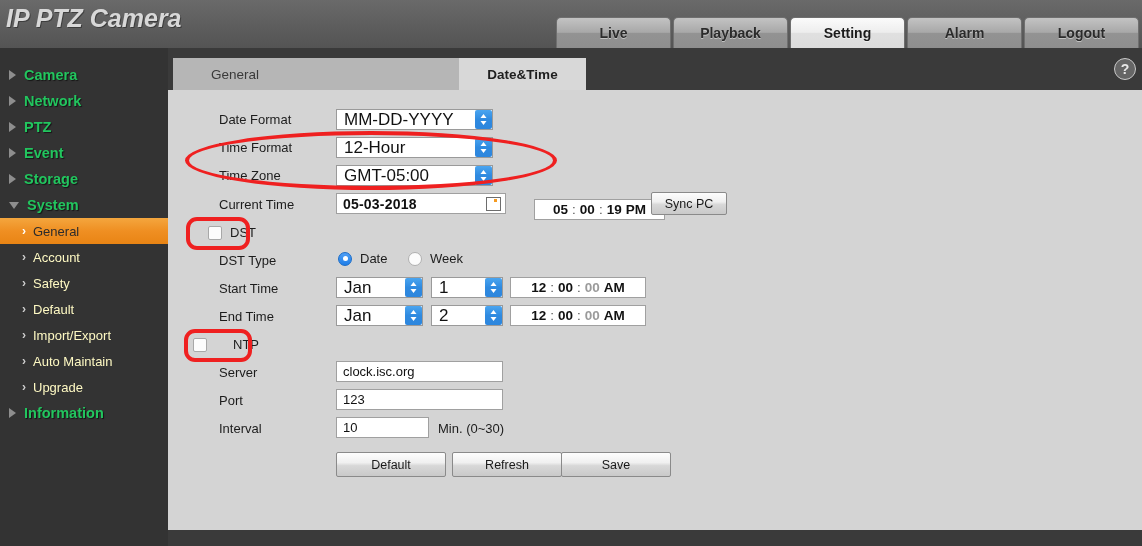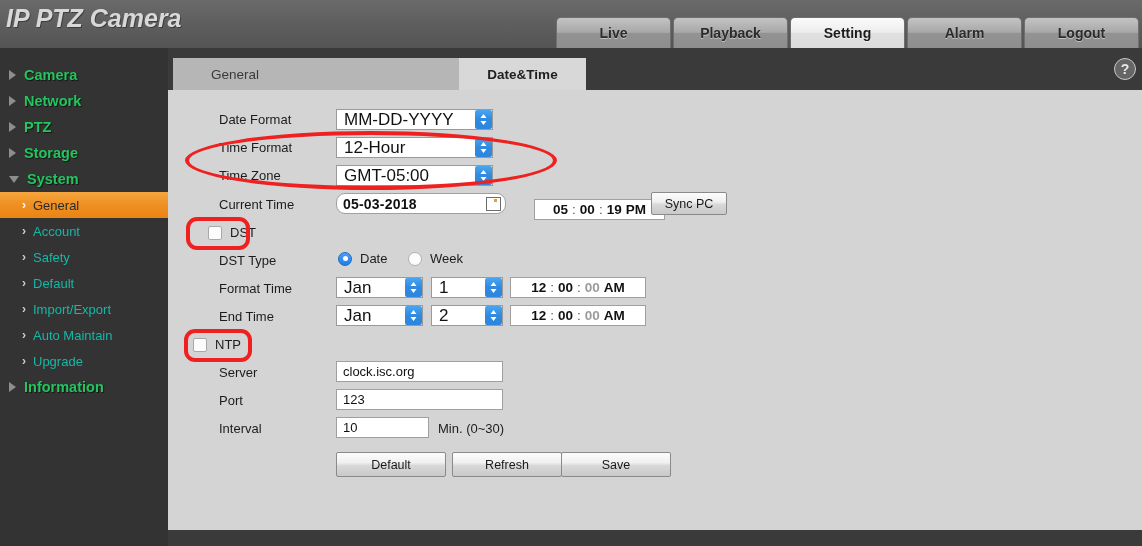--- a/index.html
+++ b/index.html
@@ -87,21 +87,21 @@
     display: flex; align-items: center;
     padding-left: 22px;
     box-sizing: border-box;
     cursor: pointer;
   }
   .menu-sub .chev {
     font-size: 12px; color: #cfcfcf; margin-right: 7px;
     font-weight: bold; line-height: 1;
   }
   .menu-sub .slabel {
-    font-size: 13px; color: #14b8a6;
+    font-size: 13px; color: #fef9c3;
   }
   .menu-sub.selected {
     background: linear-gradient(to bottom, #f4a63e 0%, #ef8f22 50%, #e98414 100%);
   }
   .menu-sub.selected .chev { color: #ffffff; }
   .menu-sub.selected .slabel { color: #2c2c2c; font-weight: normal; }
 
   
   #content-tabstrip {
     position: absolute; left: 168px; top: 58px;
@@ -318,20 +318,24 @@
   <div class="menu-top">
     <span class="caret"></span>
     <span class="mlabel">Network</span>
   </div>
   <div class="menu-top">
     <span class="caret"></span>
     <span class="mlabel">PTZ</span>
   </div>
   <div class="menu-top">
     <span class="caret"></span>
+    <span class="mlabel">Event</span>
+  </div>
+  <div class="menu-top">
+    <span class="caret"></span>
     <span class="mlabel">Storage</span>
   </div>
   <div class="menu-top expanded">
     <span class="caret"></span>
     <span class="mlabel">System</span>
   </div>
   <div class="menu-sub selected">
     <span class="chev">›</span>
     <span class="slabel">General</span>
   </div>
@@ -402,21 +406,21 @@
     <span class="seltext">GMT-05:00</span>
     <span class="stepper">
       <svg width="9" height="13" viewBox="0 0 9 13">
           <path d="M4.5 1 L7.5 5 L1.5 5 Z" fill="#fff"></path>
           <path d="M4.5 12 L7.5 8 L1.5 8 Z" fill="#fff"></path>
         </svg>
     </span>
   </div>
 
   <div class="flabel flabel-col" style="top:107px">Current Time</div>
-  <div class="tinput bold" style="position:absolute; left:168px; top:103px; width:170px;border-radius:9px;">
+  <div class="tinput bold" style="position:absolute; left:168px; top:103px; width:170px;">
     <span>05-03-2018</span>
     <span class="calicon">
       <span class="calhead"></span>
       <span class="calgrid"><span class="calday"></span></span>
     </span>
   </div>
   <div class="timebox" style="position:absolute; left:346px; top:109px; width:131px;margin-left:20px;">
     <span>05</span>
     <span class="colon">:</span>
     <span>00</span>
@@ -436,21 +440,21 @@
     <span class="radio on">
         <span class="dot"></span>
       </span>
     <span class="flabel">Date</span>
   </div>
   <div style="position:absolute; left:240px; top:161px; display:flex; align-items:center; gap:8px;">
     <span class="radio"></span>
     <span class="flabel">Week</span>
   </div>
 
-  <div class="flabel flabel-col" style="top:191px">Format Time</div>
+  <div class="flabel flabel-col" style="top:191px">Start Time</div>
   <div class="sel" style="position:absolute; left:168px; top:187px; width:87px;">
     <span class="seltext">Jan</span>
     <span class="stepper">
       <svg width="9" height="13" viewBox="0 0 9 13">
           <path d="M4.5 1 L7.5 5 L1.5 5 Z" fill="#fff"></path>
           <path d="M4.5 12 L7.5 8 L1.5 8 Z" fill="#fff"></path>
         </svg>
     </span>
   </div>
   <div class="sel" style="position:absolute; left:263px; top:187px; width:72px;">
@@ -492,21 +496,21 @@
   </div>
   <div class="timebox" style="position:absolute; left:342px; top:215px; width:136px;">
     <span>12</span>
     <span class="colon">:</span>
     <span>00</span>
     <span class="colon">:</span>
     <span class="dim">00</span>
     <span>AM</span>
   </div>
 
-  <div style="position:absolute; left:25px; top:247px; display:flex; align-items:center; gap:8px;">
+  <div style="position:absolute; left:25px; top:247px; display:flex; align-items:center; gap:26px;">
     <span class="cbox"></span>
     <span class="flabel">NTP</span>
   </div>
 
   <div class="flabel flabel-col" style="top:275px">Server</div>
   <div class="tinput" style="position:absolute; left:168px; top:271px; width:167px;">clock.isc.org</div>
 
   <div class="flabel flabel-col" style="top:303px">Port</div>
   <div class="tinput" style="position:absolute; left:168px; top:299px; width:167px;">123</div>
 

